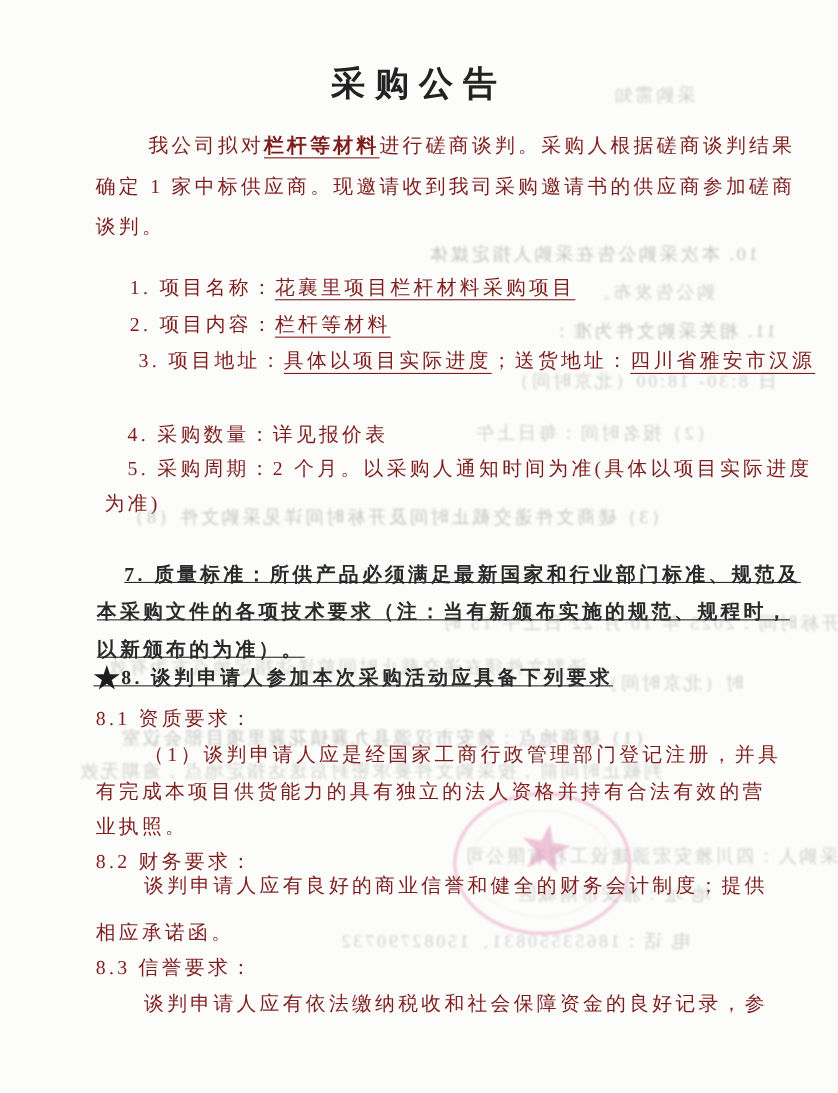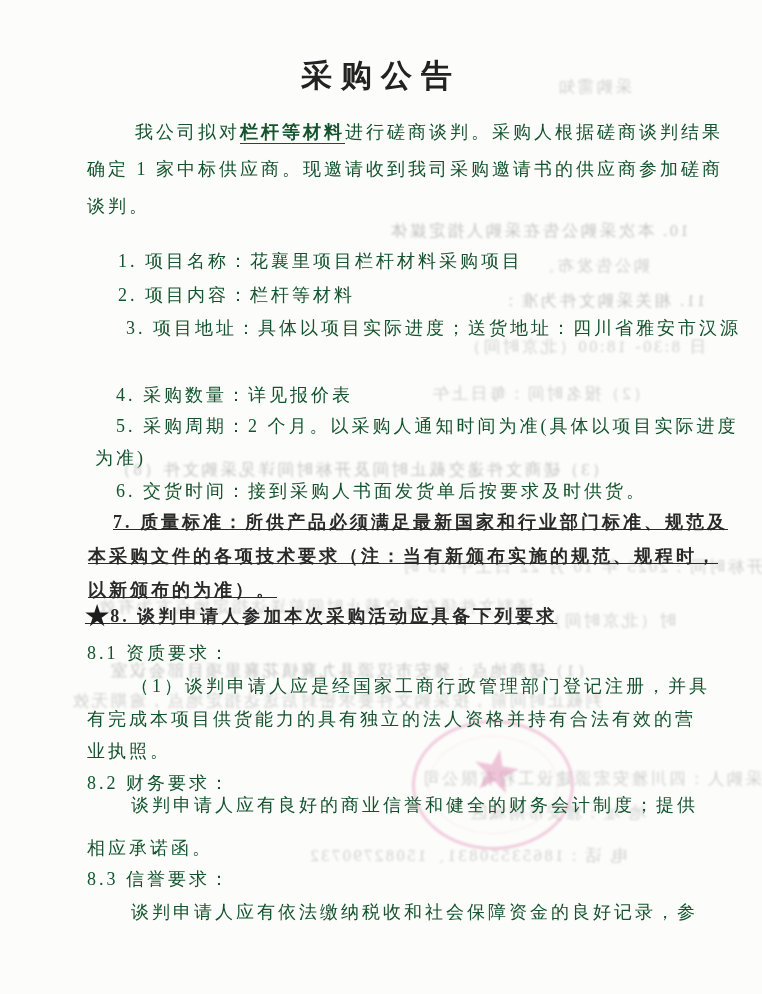--- a/index.html
+++ b/index.html
@@ -9,25 +9,25 @@
     font-family:"Liberation Serif","DejaVu Serif",serif;
     color:#3a3a3a;
   }
   .title {
     position:absolute; top:55px; left:0; width:100%;
     text-align:center; font-size:31px; font-weight:600;
     letter-spacing:9px; color:#222;
   }
   .ln {
     position:absolute; white-space:nowrap;
-    font-size:18px; letter-spacing:3px; color:#14532d;
+    font-size:18px; letter-spacing:3px; color:#7f1d1d;
     line-height:24px;
   }
   .b { font-weight:bold; color:#2a2a2a;text-decoration:underline; }
-  .u { text-underline-offset:5px; text-decoration-thickness:1px; }
+  .u { text-decoration:underline; text-underline-offset:5px; text-decoration-thickness:1px; }
   .ub { font-weight:bold; text-decoration:underline; text-underline-offset:5px; }
   .star { font-size:27px; letter-spacing:1px; vertical-align:-3px; color:#1d1d1d; }
   
   .bt {
     position:absolute; white-space:nowrap;
     font-size:16.5px; letter-spacing:2.5px; color:#8d8d8d;
     opacity:.40; filter:blur(.8px); transform:scaleX(-1);
   }
   .bt-strong { opacity:.5; }
   
@@ -86,21 +86,20 @@
   </div>
   <div class="ln" style="top:283px;left:118px">
     <span>2. 项目内容：</span><span class="u">栏杆等材料</span>
   </div>
   <div class="ln" style="top:316px;left:126px">
     <span>3. 项目地址：</span><span class="u">具体以项目实际进度</span><span>；送货地址：</span><span class="u">四川省雅安市汉源</span>
   </div>
   <div class="ln" style="top:383px;left:116px">4. 采购数量：详见报价表</div>
   <div class="ln" style="top:414px;left:116px">5. 采购周期：2 个月。以采购人通知时间为准(具体以项目实际进度</div>
   <div class="ln" style="top:446px;left:95px">为准)</div>
-  <div class="ln" style="top:479px;left:116px">6. 交货时间：接到采购人书面发货单后按要求及时供货。</div>
   <div class="ln b" style="top:510px;left:113px">7. 质量标准：所供产品必须满足最新国家和行业部门标准、规范及</div>
   <div class="ln b" style="top:578px;left:88px">以新颁布的为准）。</div>
   <div class="ln b" style="top:544px;left:88px">本采购文件的各项技术要求（注：当有新颁布实施的规范、规程时，</div>
 
   <div class="ln b" style="top:604px;left:85px">
     <span class="star">★</span><span>8. 谈判申请人参加本次采购活动应具备下列要求</span>
   </div>
 
   <div class="ln" style="top:641px;left:87px">8.1 资质要求：</div>
   <div class="ln" style="top:674px;left:131px">（1）谈判申请人应是经国家工商行政管理部门登记注册，并具</div>

